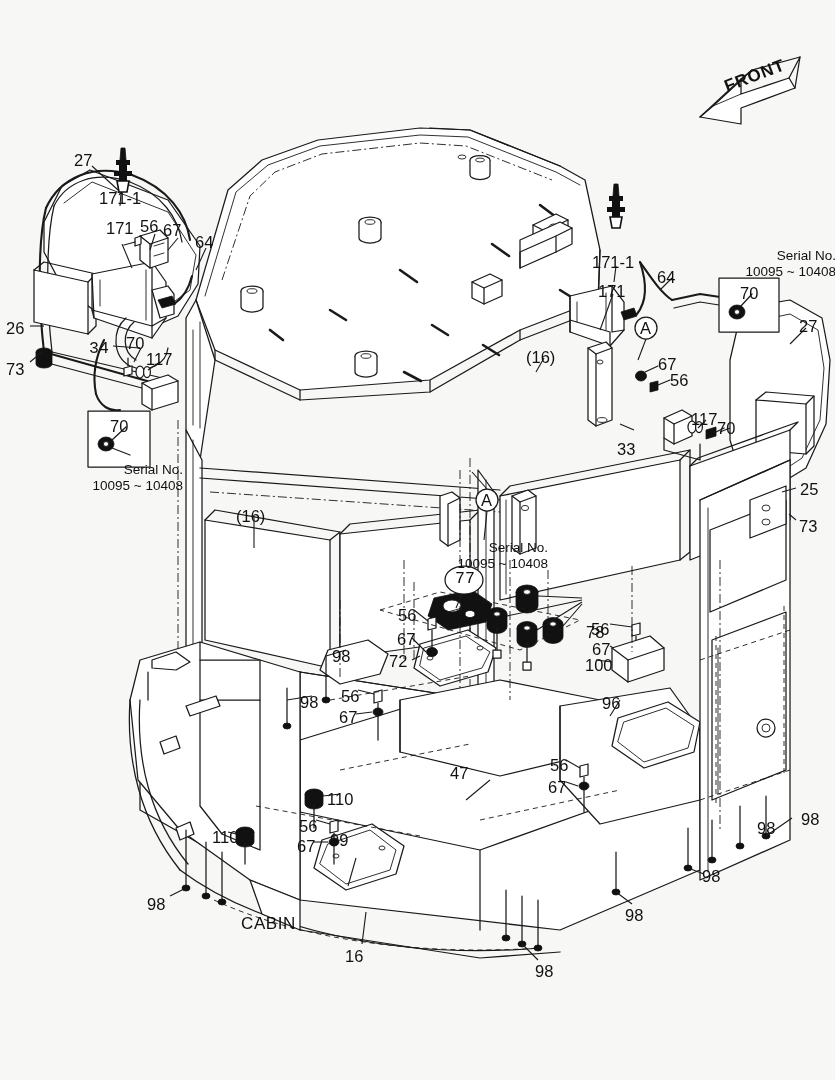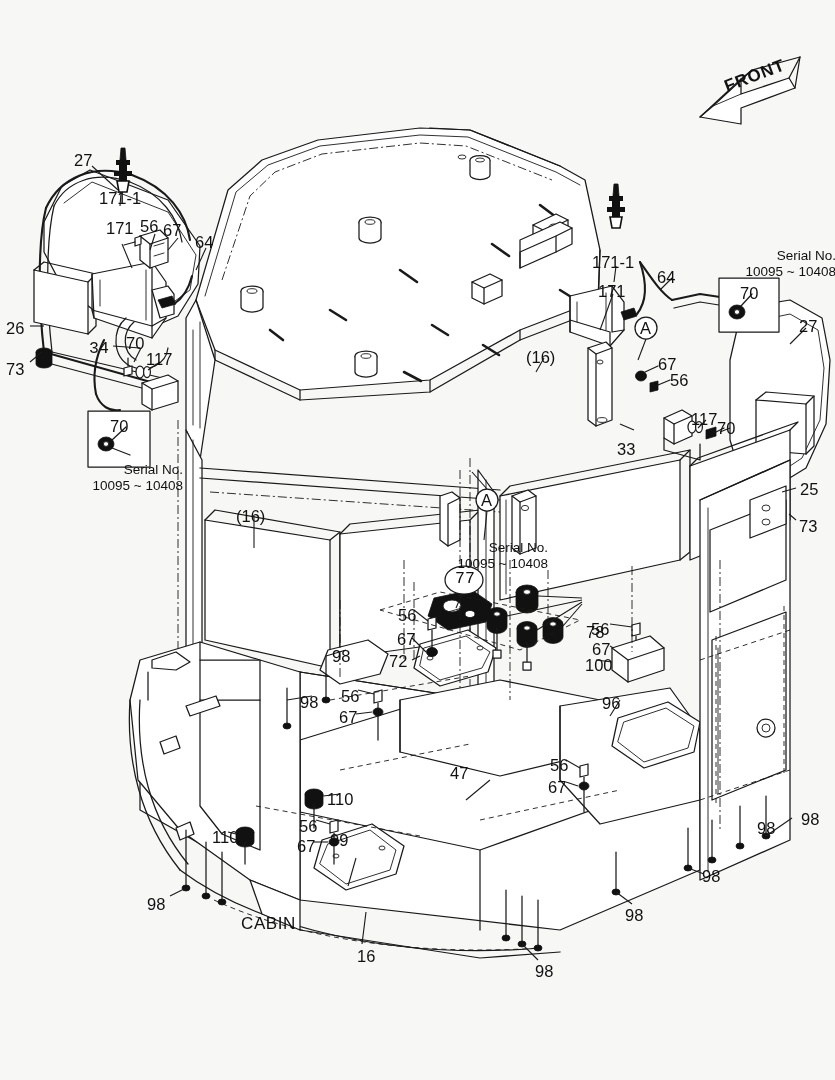--- a/index.html
+++ b/index.html
@@ -639,21 +639,21 @@
       <div class="lbl n" style="left: 602px; top: 695px;">96</div>
       <div class="lbl n" style="left: 550px; top: 757px;">56</div>
       <div class="lbl n" style="left: 548px; top: 779px;">67</div>
       <div class="lbl n" style="left: 450px; top: 765px;">47</div>
       <div class="lbl n" style="left: 327px; top: 791px;">110</div>
       <div class="lbl n" style="left: 212px; top: 829px;">110</div>
       <div class="lbl n" style="left: 299px; top: 818px;">56</div>
       <div class="lbl n" style="left: 297px; top: 838px;">67</div>
       <div class="lbl n" style="left: 330px; top: 832px;">99</div>
       <div class="lbl n" style="left: 147px; top: 896px;">98</div>
-      <div class="lbl n" style="left: 345px; top: 948px; margin-left: 12px;">16</div>
+      <div class="lbl n" style="left: 345px; top: 948px;">16</div>
       <div class="lbl n" style="left: 625px; top: 907px;">98</div>
       <div class="lbl n" style="left: 535px; top: 963px;">98</div>
       <div class="lbl n" style="left: 702px; top: 868px;">98</div>
       <div class="lbl n" style="left: 757px; top: 820px;">98</div>
       <div class="lbl n" style="left: 801px; top: 811px;">98</div>
     </div>
 
 </div>
 
 </body></html>

